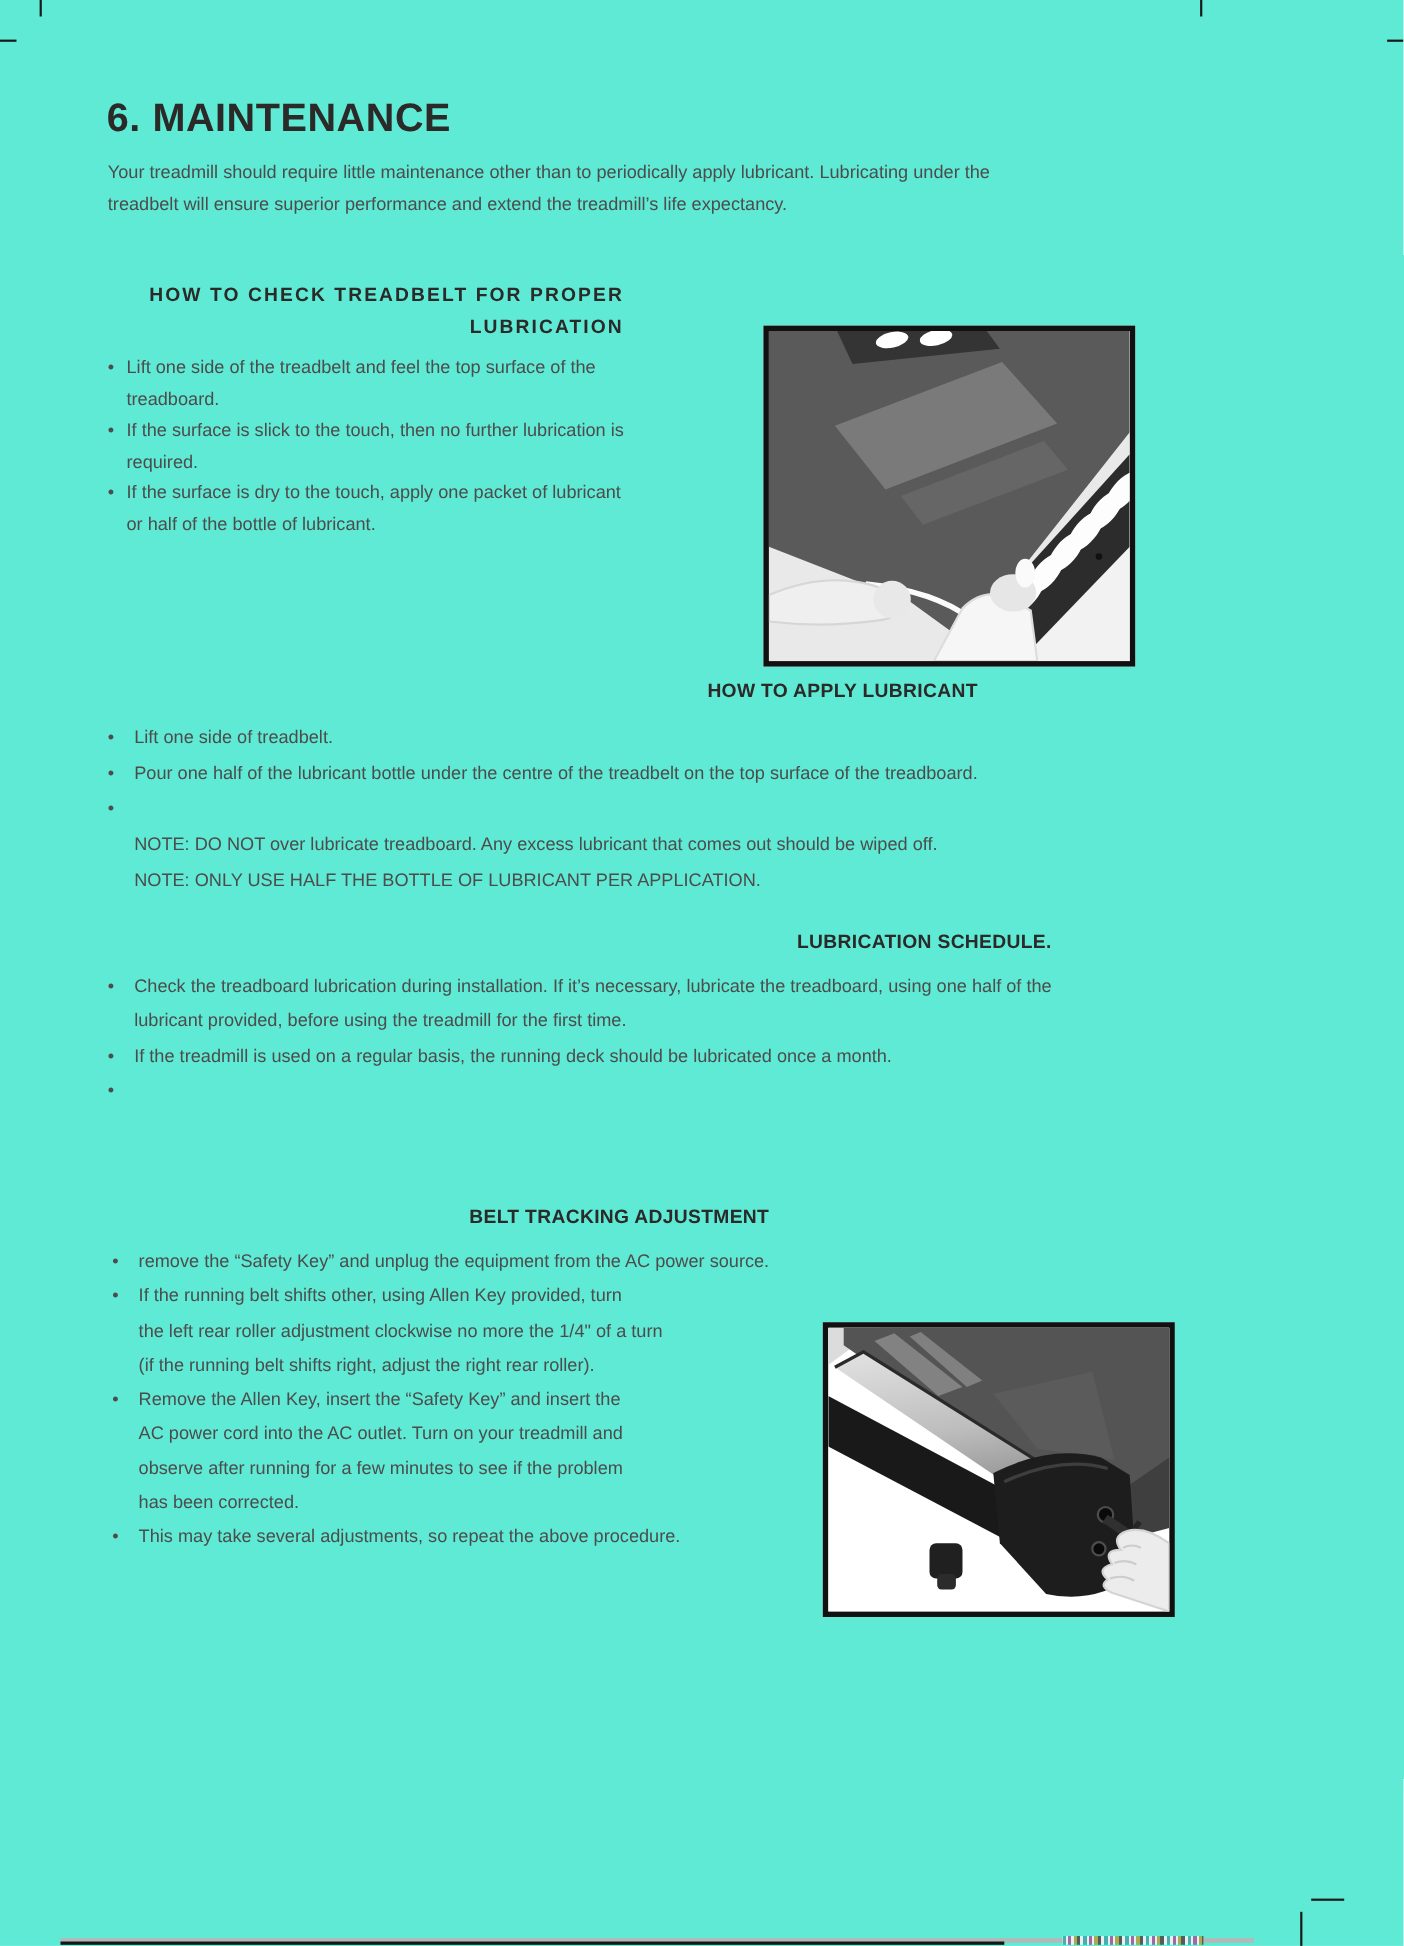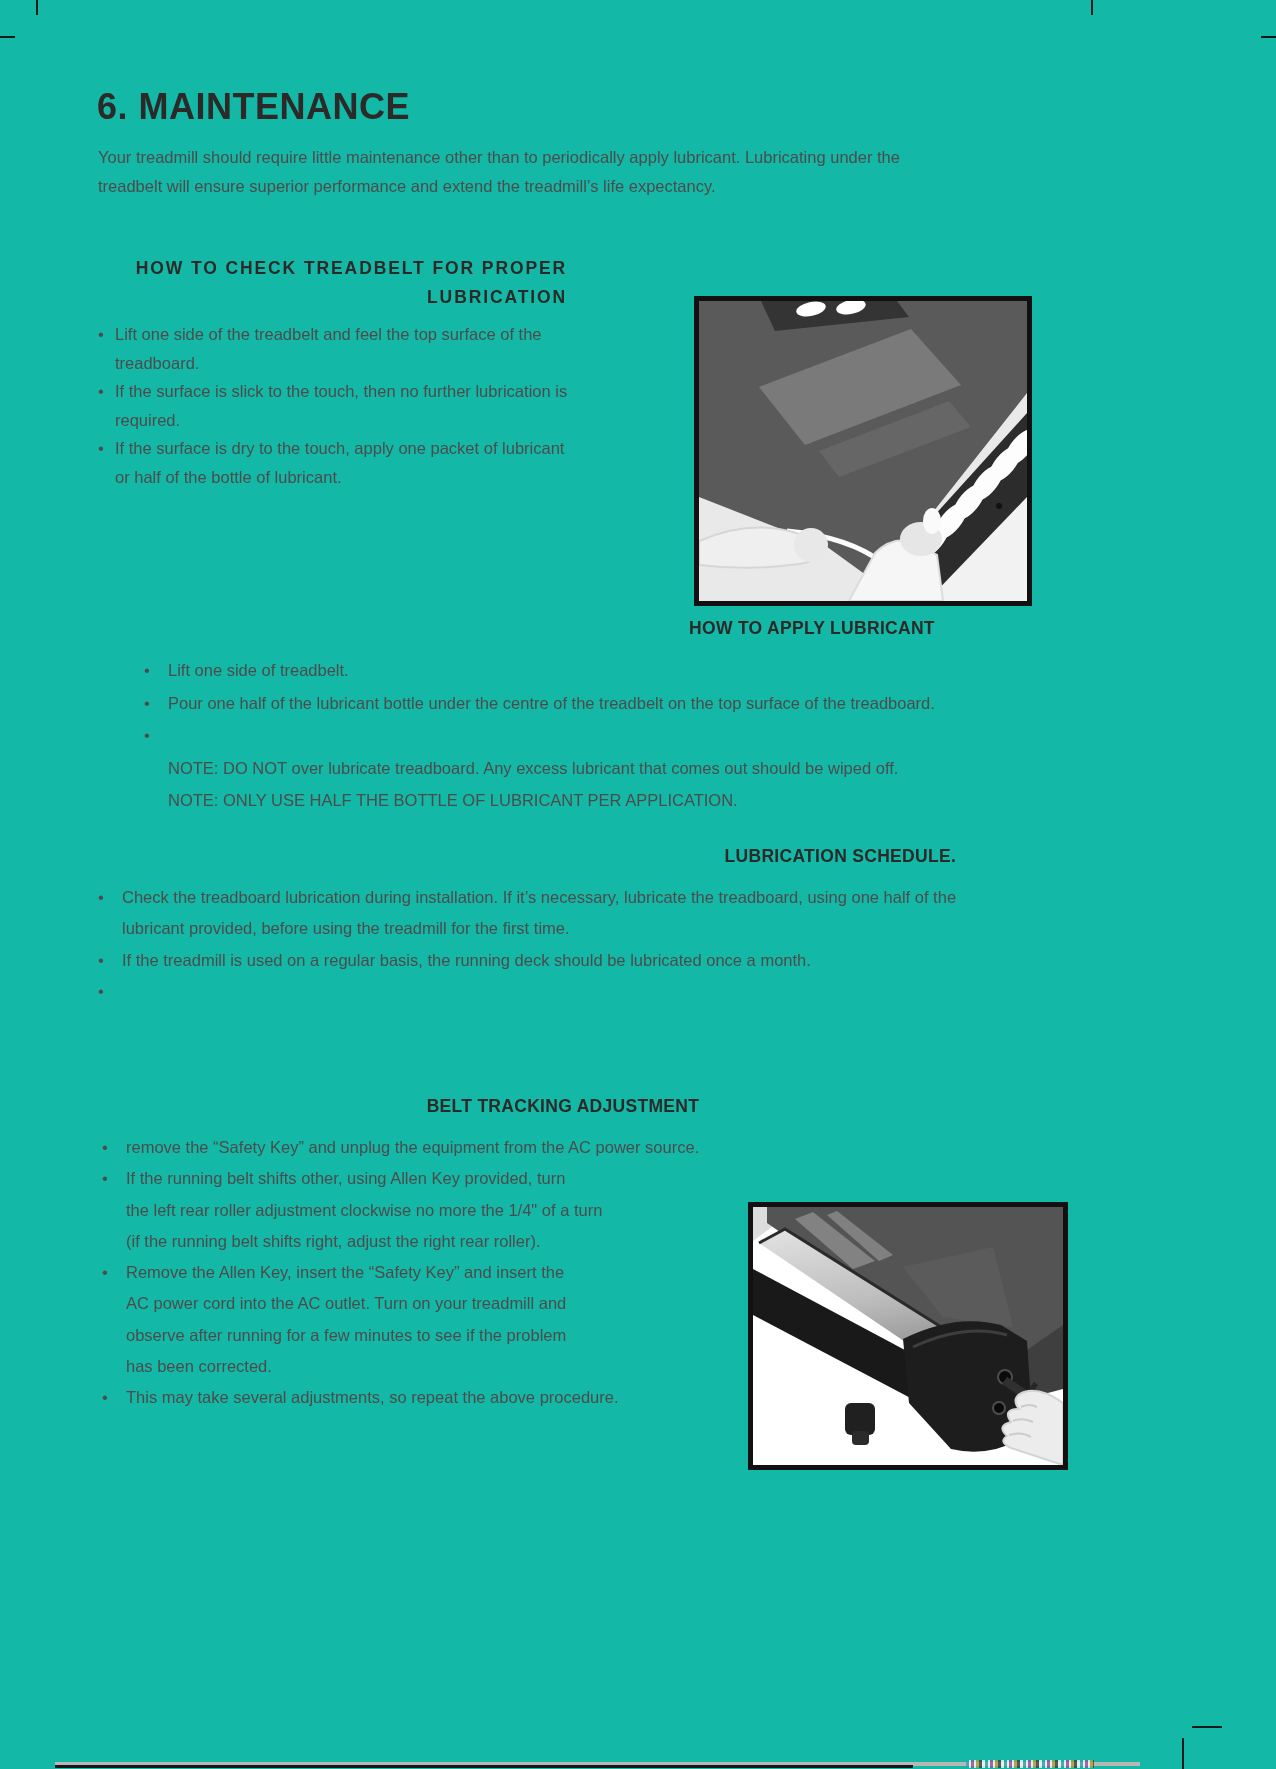--- a/index.html
+++ b/index.html
@@ -1,17 +1,17 @@
 <!DOCTYPE html>
 <html><head>
 <meta charset="utf-8">
 <style>
   html,body { margin:0; padding:0; background:#ffffff; }
   .page {
-    position:relative; width:1276px; height:1769px; background:#14b8a6;
+    position:relative; width:1276px; height:1769px; background:#5eead4;
     font-family:"Liberation Sans", sans-serif; color:#4c4c4c; overflow:hidden;
   }
   .title {
     position:absolute; left:97px; top:86px;
     font-size:36px; font-weight:bold; color:#2b2a29; letter-spacing:0.5px;
     white-space:nowrap;
   }
   .body-text { font-size:16.5px; color:#4c4c4c; }
   .ln { display:block; white-space:nowrap; }
   .intro { position:absolute; left:98px; top:143px; line-height:29px; }
@@ -137,21 +137,21 @@
       <g>
         <path d="M0,240 Q42,222 80,228 Q110,233 120,246 Q122,260 100,263 Q50,270 0,264 Z" fill="#efefef" stroke="#d6d6d6" stroke-width="2"></path>
         <circle cx="112" cy="244" r="17" fill="#e8e8e8"></circle>
         <path d="M150,300 L176,252 Q192,236 212,240 L238,254 L244,300 Z" fill="#f6f6f6" stroke="#dddddd" stroke-width="2"></path>
         <ellipse cx="222" cy="238" rx="21" ry="17" fill="#e6e6e6"></ellipse>
         <ellipse cx="233" cy="220" rx="9" ry="13" fill="#fafafa"></ellipse>
       </g>
     </svg>
   </div>
 
-  <div class="section s2 body-text" style="left:98px; top:614px;margin-left:46px;">
+  <div class="section s2 body-text" style="left:98px; top:614px;">
     <div class="heading tight">HOW TO APPLY LUBRICANT</div>
     <div class="bullets">
       <div class="bullet">
         <span class="marker">•</span>
         <span class="bt">
           <span class="ln">Lift one side of treadbelt.</span>
         </span>
       </div>
       <div class="bullet">
         <span class="marker">•</span>

